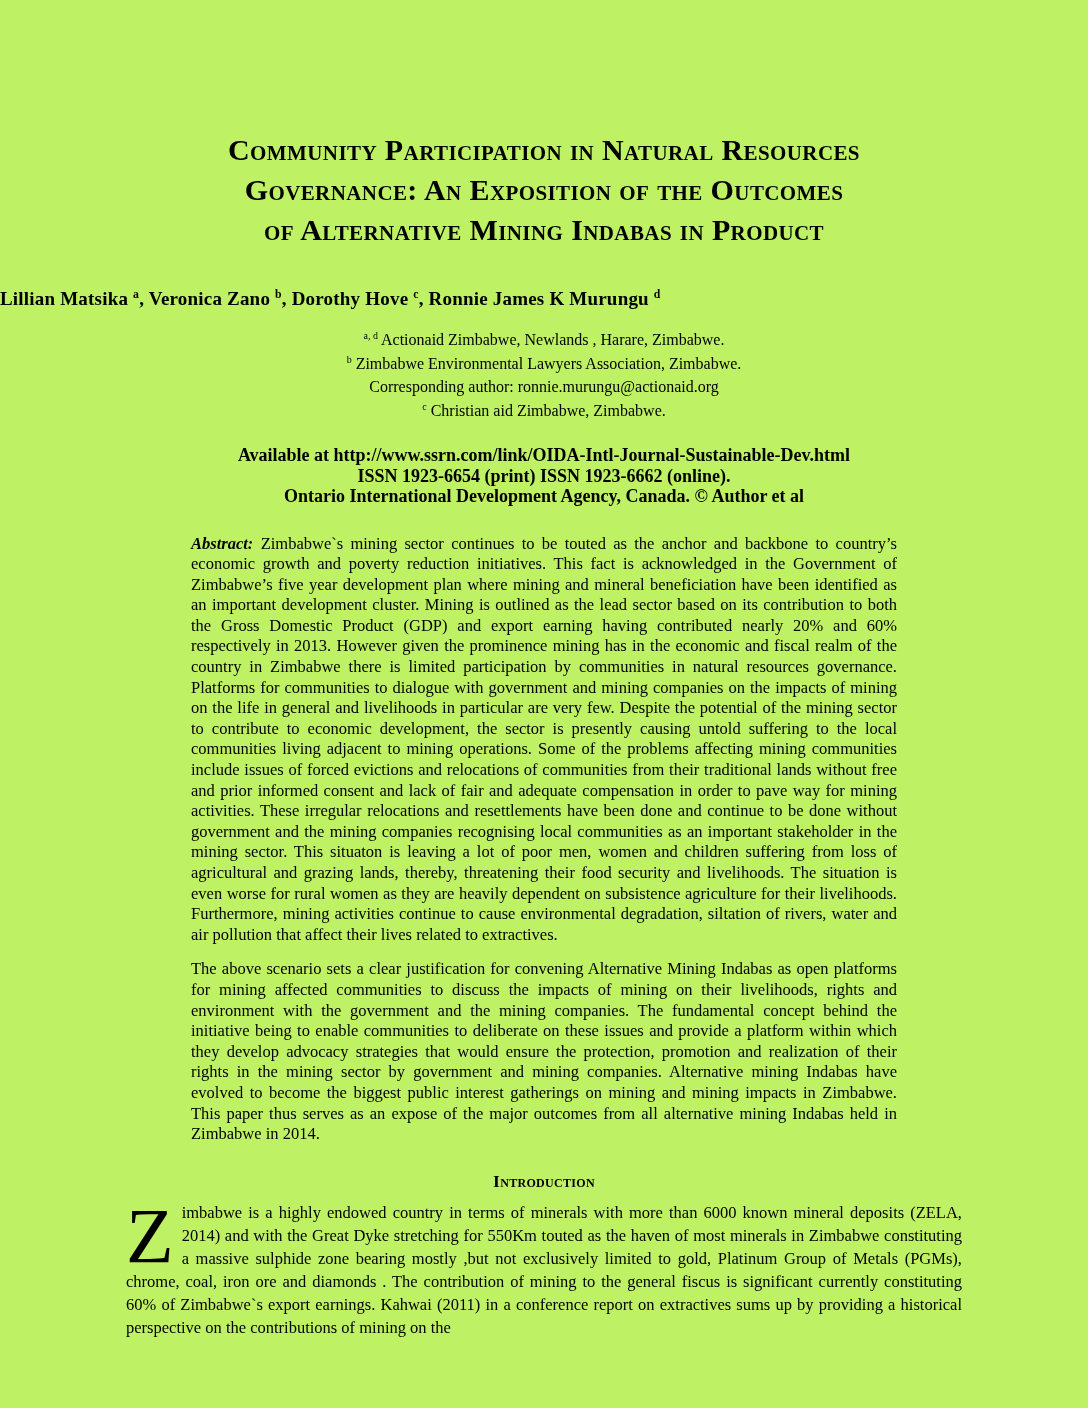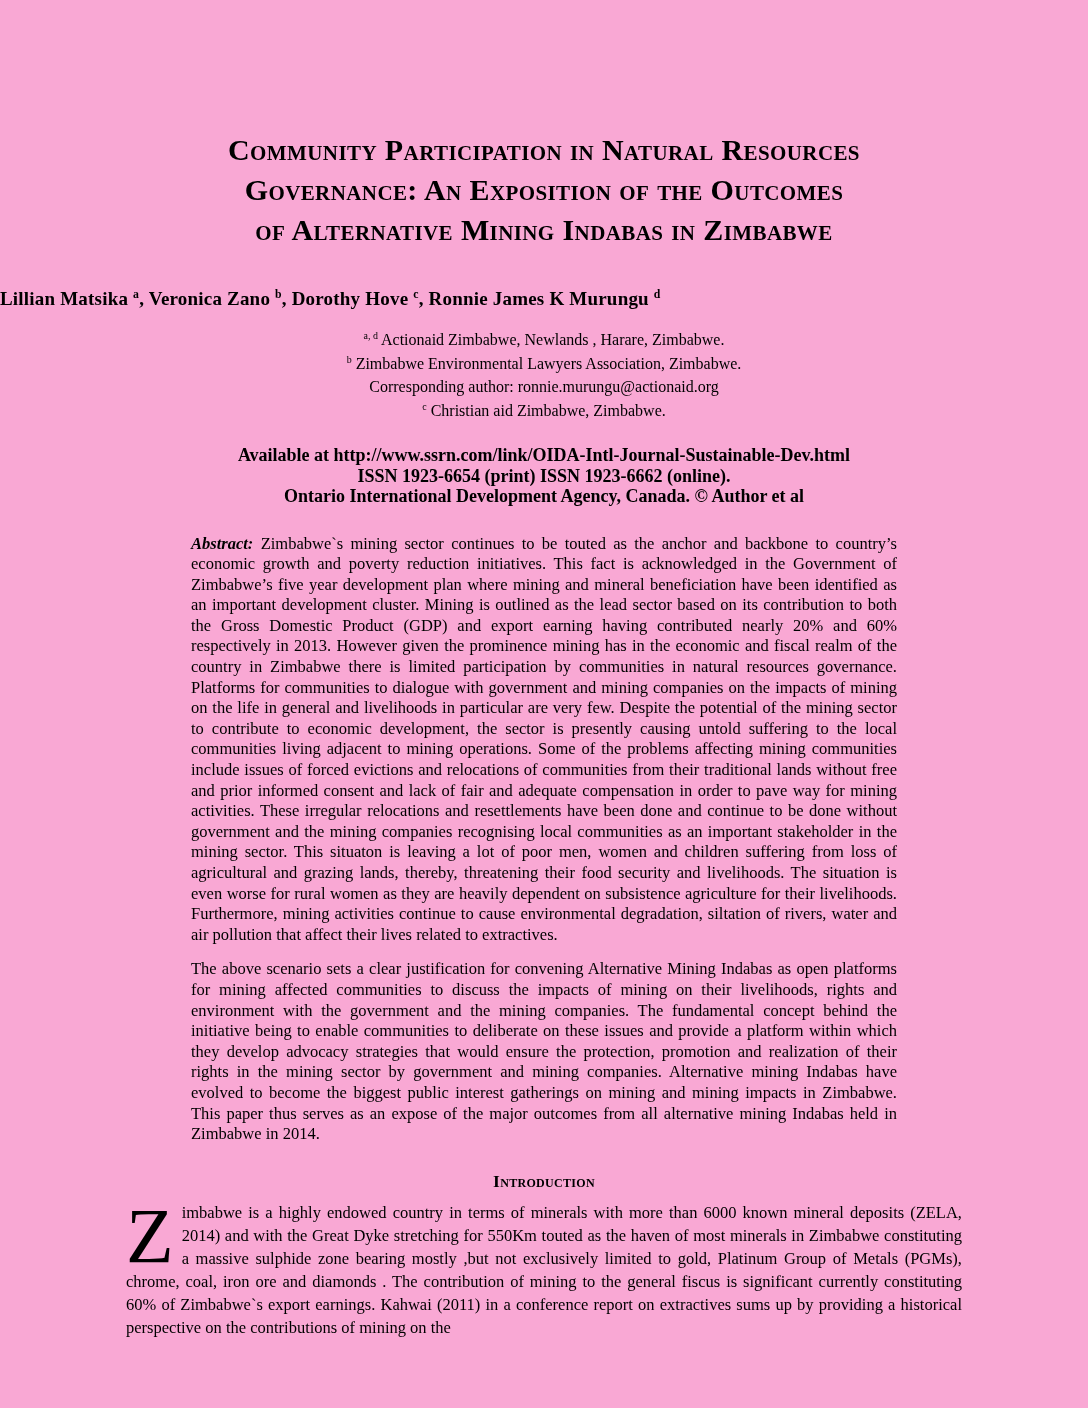--- a/index.html
+++ b/index.html
@@ -1,21 +1,21 @@
 <!DOCTYPE html>
 <html><head>
 <meta charset="utf-8">
 <style>
   html, body { margin: 0; padding: 0; background: #ffffff; }
   .page {
     position: relative;
     width: 1088px;
     height: 1408px;
     margin: 0 auto;
-    background: #f9a8d4;
+    background: #bef264;
     color: #000000;
     font-family: "Liberation Serif", serif;
     box-sizing: border-box;
     padding-top: 130px;
     overflow: hidden;
   }
   .title {
     width: 820px;
     margin: 0 auto;
     text-align: center;
@@ -81,21 +81,21 @@
   }
 </style>
 </head>
 <body>
 
 <div class="page">
 
   <h1 class="title">
     <div>Community Participation in Natural Resources</div>
     <div>Governance: An Exposition of the Outcomes</div>
-    <div>of Alternative Mining Indabas in Zimbabwe</div>
+    <div>of Alternative Mining Indabas in Product</div>
   </h1>
 
   <div class="authors"><span>Lillian Matsika <sup>a</sup></span>, <span>Veronica Zano <sup>b</sup></span>, <span>Dorothy Hove <sup>c</sup></span>, <span>Ronnie James K Murungu <sup>d</sup></span></div>
 
   <div class="affiliations">
       <div><sup>a, d</sup> Actionaid Zimbabwe, Newlands , Harare, Zimbabwe.</div>
       <div><sup>b</sup> Zimbabwe Environmental Lawyers Association, Zimbabwe.</div>
       <div>Corresponding author: ronnie.murungu@actionaid.org</div>
       <div><sup>c</sup> Christian aid Zimbabwe, Zimbabwe.</div>
     </div>

